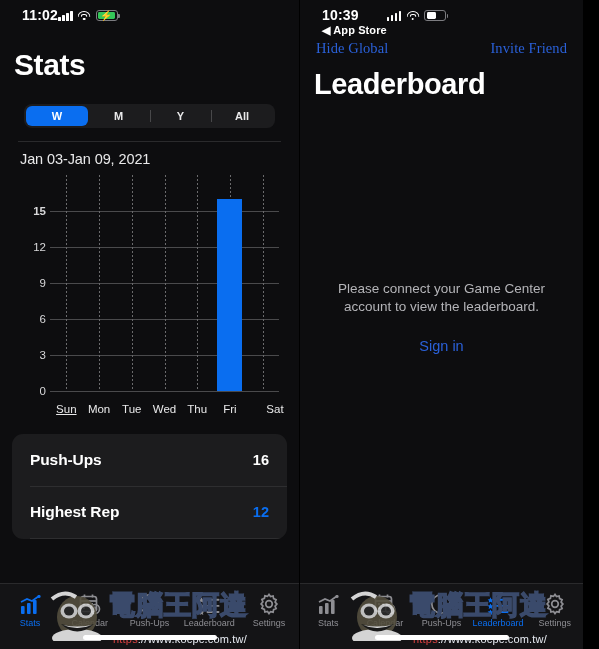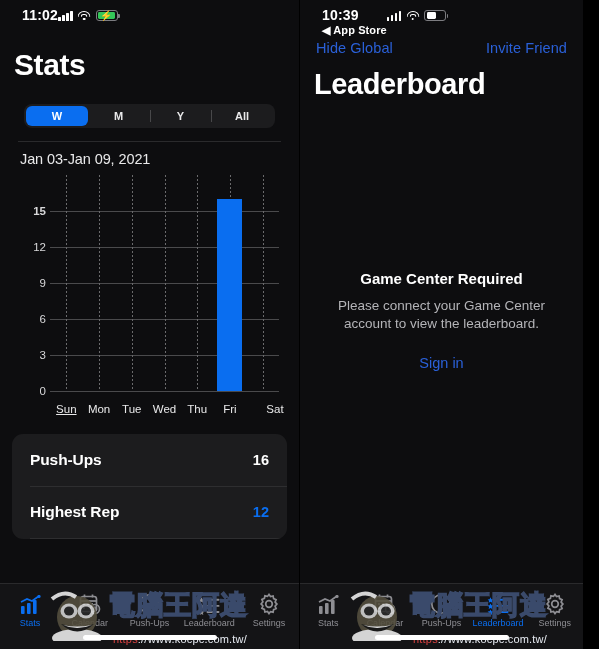--- a/index.html
+++ b/index.html
@@ -37,21 +37,21 @@
   .batt:after { content:""; position:absolute; right:-3.2px; top:3.4px;
     width:1.8px; height:4px; background:#7c7c80; border-radius:0 1px 1px 0; }
   .batt .fill { height:100%; border-radius:1.4px; }
   .batt.charging .fill { width:100%; background:#34c759; }
   .batt.normal  .fill { width:52%; background:#fff; }
   .bolt { position:absolute; left:50%; top:50%; transform:translate(-50%,-50%);
     font-size:10px; color:#0d0d0f; line-height:1; }
 
   
   .navrow { display:flex; justify-content:space-between; align-items:center;
-    padding:8px 16px 0 16px; height:28px; }
+    padding:8px 16px 0 16px; height:28px;font-family:Liberation Serif, serif; }
   .navbtn { color:#2a60d8; font-size:14.5px; background:none; border:none;
     font-family:inherit; cursor:pointer; letter-spacing:.1px; }
 
   
   .bigtitle { color:#fff; font-size:30px; font-weight:bold;
     padding:18px 14px 0 14px; letter-spacing:-.4px; }
   .phone.right .bigtitle { padding-top:10px; font-size:29px; }
 
   
   .segwrap { padding:22px 24px 0 24px; }
@@ -315,21 +315,20 @@
     </div>
 
     <div class="navrow">
       <button class="navbtn">Hide Global</button>
       <button class="navbtn">Invite Friend</button>
     </div>
 
     <div class="bigtitle">Leaderboard</div>
 
     <div class="empty">
-      <h3>Game Center Required</h3>
       <p>Please connect your Game Center account to view the leaderboard.</p>
       <span class="signin">Sign in</span>
     </div>
 
     <div class="tabbar" id="tabbar-right">
         <div class="tab">
           <div class="ic">
             <svg width="22" height="20" viewBox="0 0 22 20">
               <rect class="icn-f" x="2" y="11" width="3.6" height="8" rx="1"></rect>
               <rect class="icn-f" x="8" y="8" width="3.6" height="11" rx="1"></rect>

